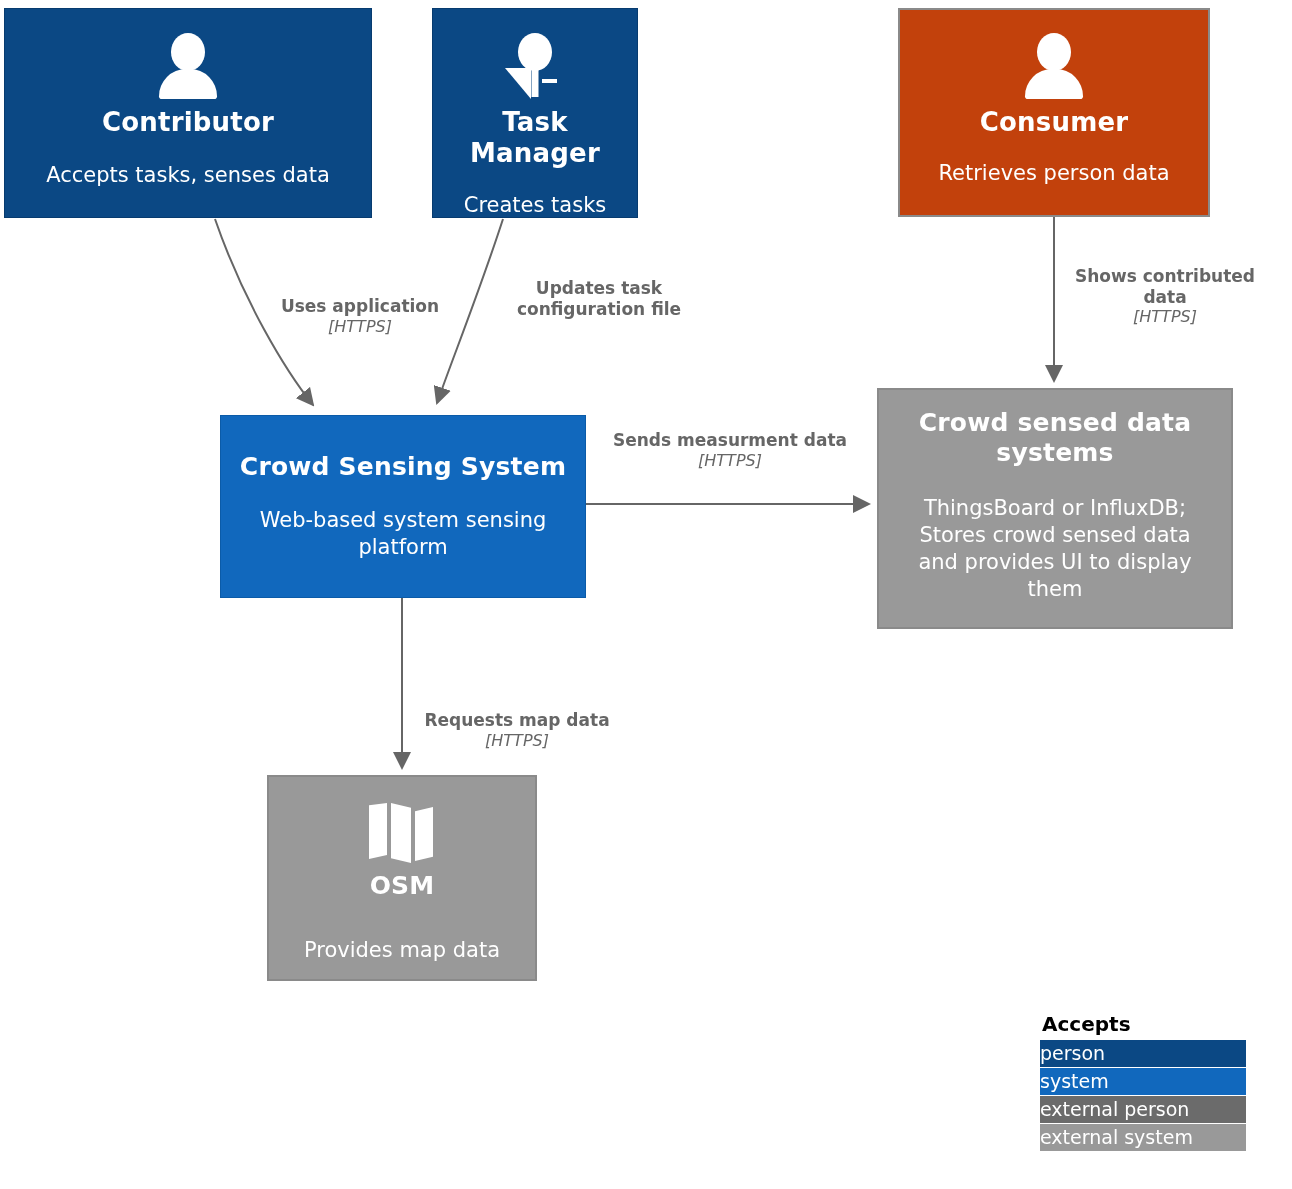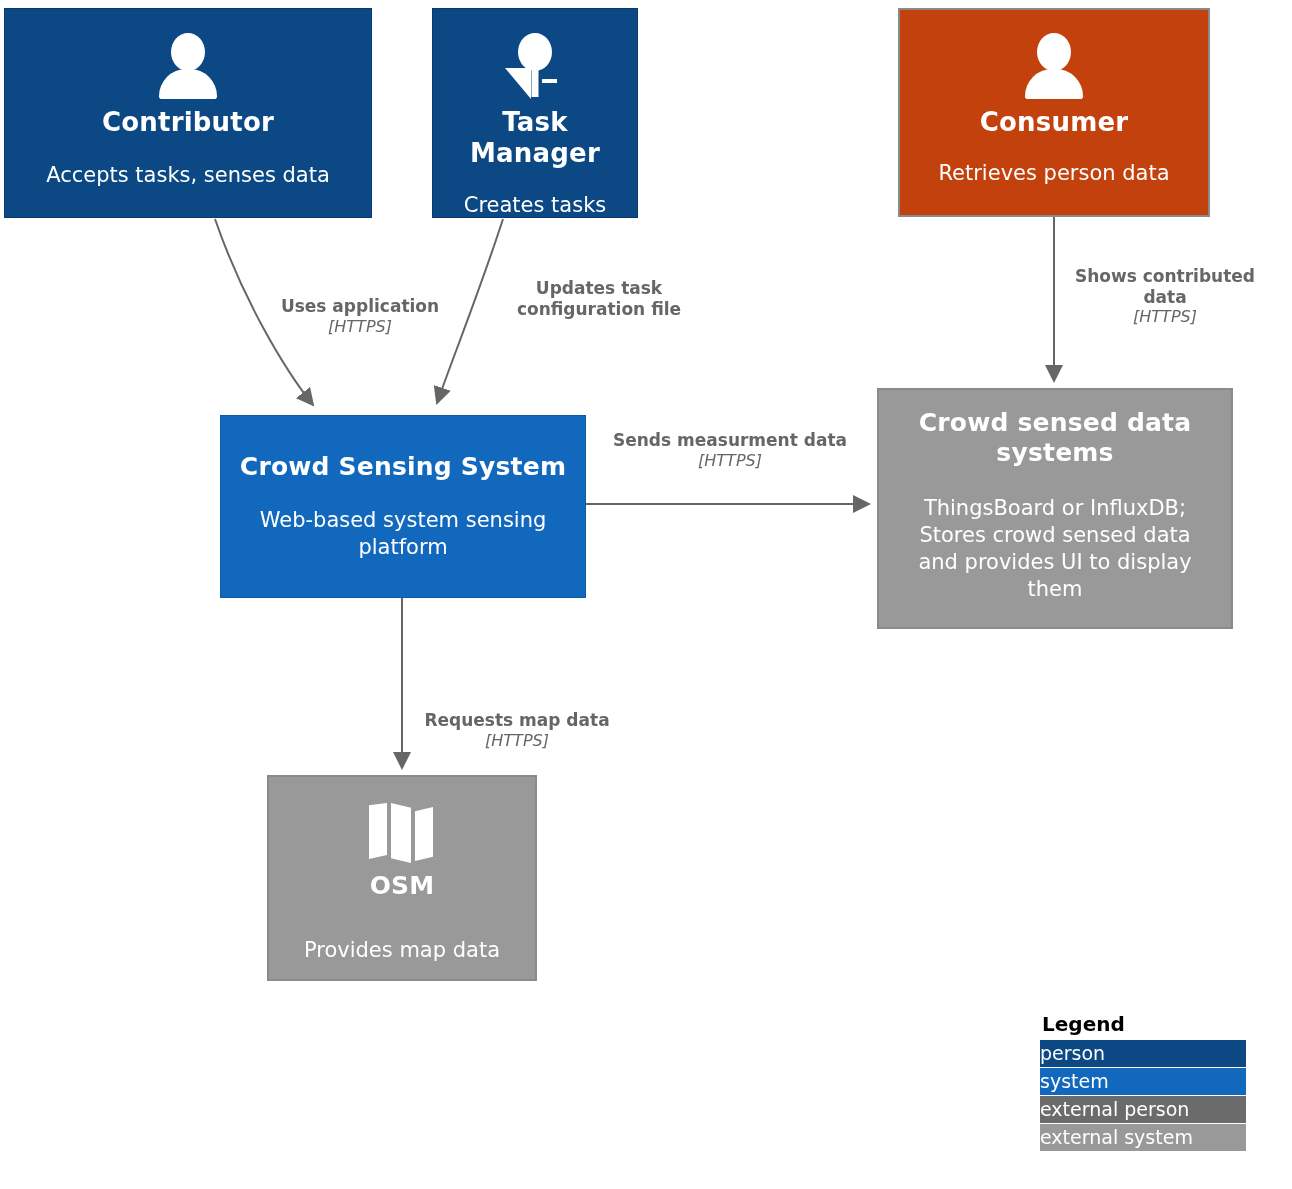--- a/index.html
+++ b/index.html
@@ -314,20 +314,20 @@
     <span class="lbl-main">Sends measurment data</span>
     <span class="lbl-tech">[HTTPS]</span>
   </div>
 
   <div class="edge-label" style="left:402px; top:678px; width:230px;margin-top:32px;">
     <span class="lbl-main">Requests map data</span>
     <span class="lbl-tech">[HTTPS]</span>
   </div>
 
   <div id="legend">
-    <div class="legend-title">Legend</div>
+    <div class="legend-title">Accepts</div>
     <div class="legend-row lg-person">person</div>
     <div class="legend-row lg-system">system</div>
     <div class="legend-row lg-ext-person">external person</div>
     <div class="legend-row lg-ext-system">external system</div>
   </div>
 
 </div>
 
 </body></html>

